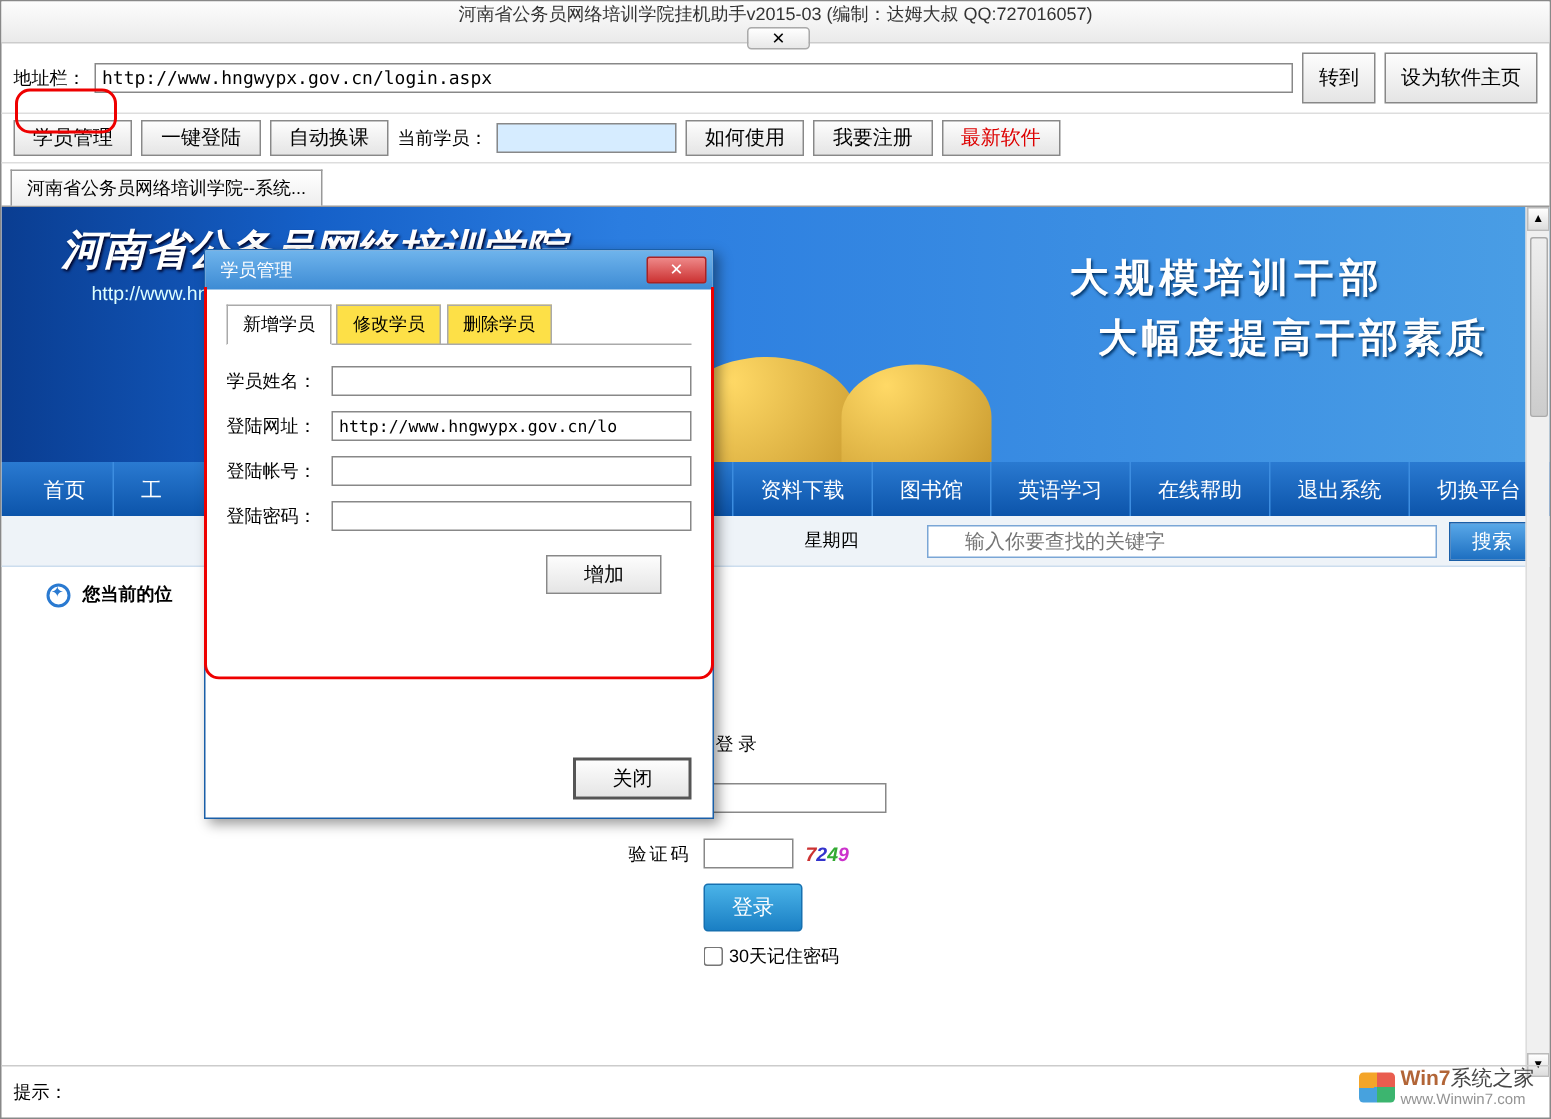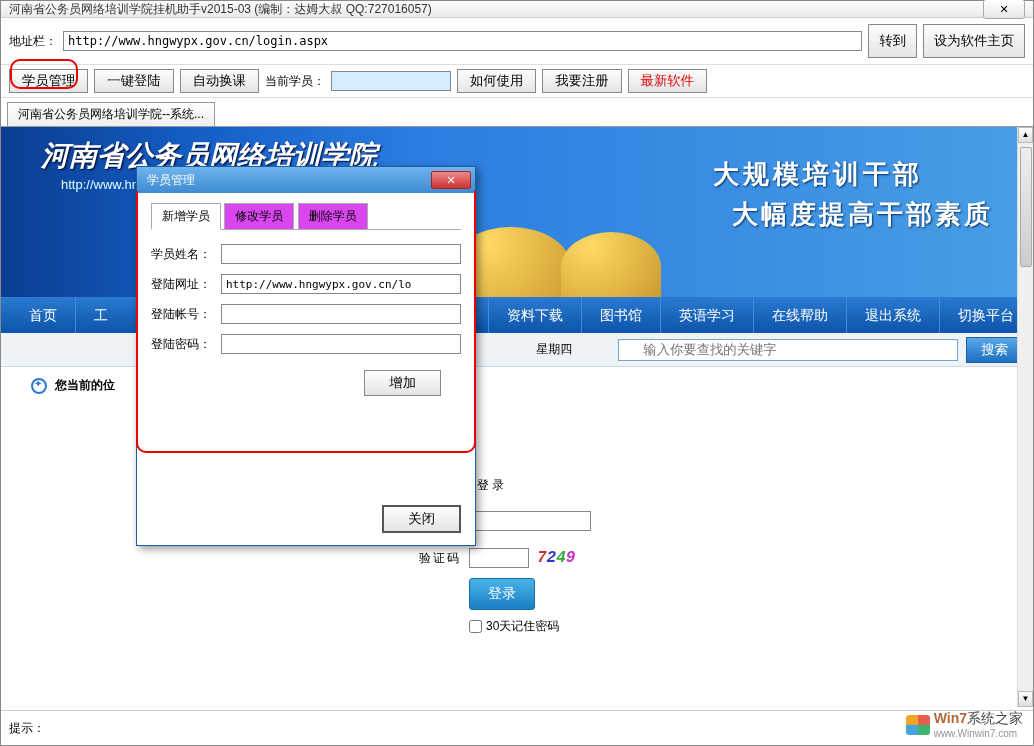--- a/index.html
+++ b/index.html
@@ -1,19 +1,19 @@
 <!DOCTYPE html>
 <html><head>
 <meta charset="utf-8">
 <style>
 * { box-sizing: border-box; margin: 0; padding: 0; }
 body { font-family: "Microsoft YaHei", SimSun, Arial, sans-serif; font-size: 12px; background: #fff; width: 1034px; height: 746px; overflow: hidden; position: relative; }
 
 .window { border: 1px solid #888; width: 1034px; height: 746px; position: relative; background: #fff; }
-.titlebar { background: linear-gradient(#fdfdfd, #eaeaea); height: 17px; border-bottom: 1px solid #ccc; display: flex; align-items: center; padding: 0 8px; }
+.titlebar { background: linear-gradient(#fdfdfd, #eaeaea); height: 28px; border-bottom: 1px solid #ccc; display: flex; align-items: center; padding: 0 8px; flex-direction: column; }
 .titlebar-text { flex: 1; color: #333; }
 .win-btn { width: 42px; height: 20px; border: 1px solid #aaa; border-radius: 3px; background: linear-gradient(#fff,#e8e8e8); text-align: center; font-size: 11px; cursor: pointer; margin-left: 4px; display:flex; align-items:center; justify-content:center;}
 
 .addrbar { padding: 6px 8px; display: flex; align-items: center; gap: 6px; border-bottom: 1px solid #ddd; }
 .addrbar label { white-space: nowrap; }
 .addrbar input { flex: 1; border: 1px solid #888; padding: 2px 4px; font-family: monospace; font-size: 12px; height: 20px; }
 .small-btn { border: 1px solid #888; background: linear-gradient(#fdfdfd,#e5e5e5); padding: 2px 10px; cursor: pointer; height: 34px; }
 
 .toolbar { padding: 4px 8px; display: flex; align-items: center; gap: 6px; border-bottom: 1px solid #ddd; }
 .tool-btn { border: 1px solid #888; background: linear-gradient(#fdfdfd,#e5e5e5); padding: 3px 12px; cursor: pointer; height: 24px; display:flex; align-items:center;}
@@ -47,36 +47,36 @@
 .search-btn { background: linear-gradient(#59a8e8,#1d6fc1); color: #fff; border: 1px solid #1a5fa8; padding: 3px 14px; cursor: pointer; }
 
 .status-row { padding: 10px 30px; display: flex; align-items: center; gap: 8px; }
 .gear-icon { width: 16px; height: 16px; border: 2px solid #2a7ad1; border-radius: 50%; position: relative; }
 .gear-icon::before { content:'✦'; position:absolute; color:#2a7ad1; font-size:10px; left:1px; top:-2px;}
 
 .login-form { position: absolute; left: 410px; top: 350px; width: 280px; }
 .form-row { display: flex; align-items: center; gap: 8px; margin-bottom: 10px; }
 .form-row label { width: 50px; text-align: right; letter-spacing: 6px;}
 .form-row input[type=text], .form-row input[type=password] { border: 1px solid #888; height: 20px; width: 120px; padding: 2px; }
-.captcha { font-family: Liberation Mono, monospace; font-weight: bold; font-style: italic; font-size: 16px; }
+.captcha { font-family: Liberation Sans, sans-serif; font-weight: bold; font-style: italic; font-size: 13px; }
 .captcha .c1 { color: #c33; } .captcha .c2 { color: #33c; } .captcha .c3 { color: #3a3; } .captcha .c4 { color: #c3c; }
 .login-btn { background: linear-gradient(#4ab3e8,#1a7fc4); color: #fff; border: 1px solid #1670b0; padding: 6px 18px; border-radius: 3px; cursor: pointer; font-size: 14px; margin-left: 58px; }
 .remember { margin-left: 58px; display: flex; align-items: center; gap: 4px; margin-top: 8px; }
 
 .scrollbar-v { position: absolute; right: 0; top: 0; width: 16px; height: 100%; background: #f0f0f0; border-left: 1px solid #ddd; }
 .sb-btn { height: 16px; background: linear-gradient(#fff,#ddd); border: 1px solid #bbb; text-align: center; font-size: 8px; line-height: 14px; }
 .sb-thumb { position: absolute; top: 20px; left: 2px; width: 12px; height: 120px; background: linear-gradient(#eee,#ccc); border: 1px solid #aaa; border-radius: 2px; }
 
 .modal { position: absolute; left: 135px; top: 165px; width: 340px; height: 380px; background: #fff; border: 1px solid #1a5fa8; box-shadow: 3px 3px 8px rgba(0,0,0,0.4); }
 .modal-title { background: linear-gradient(#6fb4ec,#3d8bd4); height: 26px; color: #fff; display: flex; align-items: center; padding: 0 4px 0 10px; }
 .modal-title-text { flex: 1; }
 .modal-close { width: 40px; height: 18px; background: linear-gradient(#e88,#c33); border: 1px solid #a22; border-radius: 2px; color: #fff; text-align: center; font-size: 11px; line-height: 16px; cursor: pointer; }
 .modal-body { padding: 10px 14px; }
 .modal-tabs { border-bottom: 1px solid #aaa; margin-bottom: 14px; }
-.mtab { display: inline-block; padding: 4px 10px; border: 1px solid #aaa; background: #d946ef; margin-bottom: -1px; cursor: pointer; }
+.mtab { display: inline-block; padding: 4px 10px; border: 1px solid #aaa; background: #fde047; margin-bottom: -1px; cursor: pointer; }
 .mtab.active { background: #fff; border-bottom: 1px solid #fff; }
 .mform-row { display: flex; align-items: center; gap: 6px; margin-bottom: 10px; }
 .mform-row label { width: 64px; }
 .mform-row input { flex: 1; border: 1px solid #888; height: 20px; padding: 2px 4px; font-family: monospace; font-size: 11px; }
 .modal-btn { border: 1px solid #888; background: linear-gradient(#fdfdfd,#e5e5e5); padding: 3px 24px; cursor: pointer; }
 .add-btn-row { text-align: right; padding: 6px 20px; }
 .close-btn-row { position: absolute; bottom: 12px; right: 14px; }
 
 .red-highlight { position: absolute; border: 2px solid #e00; border-radius: 10px; pointer-events: none; }
 .hl1 { left: 9px; top: 58px; width: 68px; height: 30px; }

